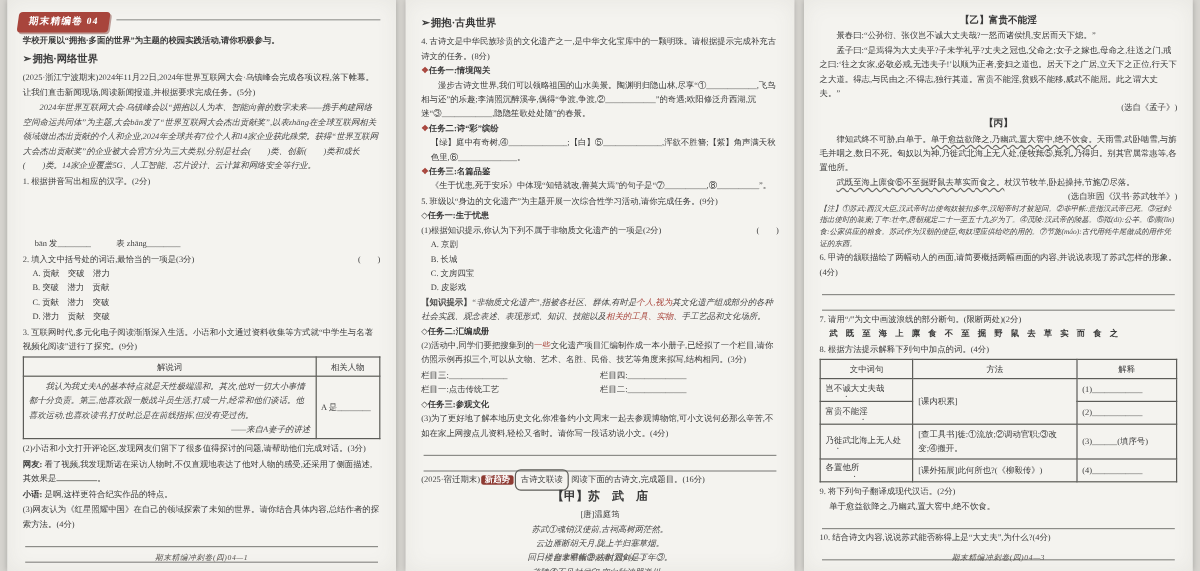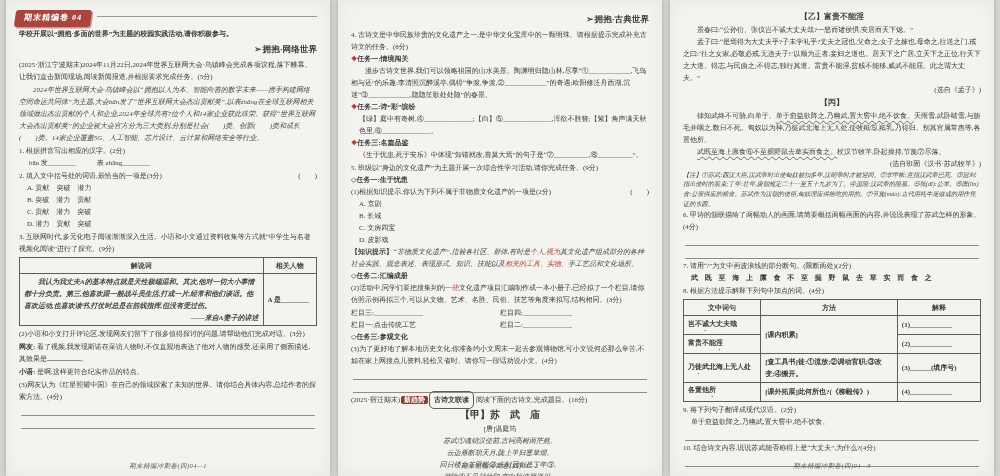--- a/index.html
+++ b/index.html
@@ -34,36 +34,36 @@
     border:1px solid #8f8f8a;border-radius:7px;margin-top:3px;
     padding:7px 10px 8px;position:relative;background:#f6f5f1;
   }
   .exam-title{font-size:13.5px;font-weight:bold;text-align:center;margin:2px 40px 6px 0;letter-spacing:2px;}
   .meta-row{display:flex;justify-content:space-between;font-size:7px;padding-right:44px;}
   .qr{position:absolute;top:6px;right:8px;width:26px;height:26px;border:1px solid #777;
       background:
         repeating-linear-gradient(0deg,#555 0 2px,transparent 2px 4px),
         repeating-linear-gradient(90deg,#555 0 2px,#e9e8e4 2px 4px);
       outline:2px solid #f6f5f1;outline-offset:-3px;}
-  .sec-head{text-align:right;font-weight:bold;font-size:8.6px;margin:2px 0;}
+  .sec-head{text-align:left;font-weight:bold;font-size:8.6px;margin:2px 0;}
   .arrow{font-weight:bold;margin-right:1px;}
   .q{margin-top:1px;}
   .opts{display:flex;justify-content:space-between;padding:0 2px 0 8px;flex-direction:column;}
   .stem-flex{display:flex;justify-content:space-between;}
   .ansline{border-bottom:0.8px solid #8c8c88;height:12px;margin:0 2px;}
   table{width:100%;border-collapse:collapse;margin:2px 0;}
-  th,td{border:0.9px solid #5c5c58;padding:1.5px 4px;font-weight:bold;vertical-align:middle;margin-top:28px;}
+  th,td{border:0.9px solid #5c5c58;padding:1.5px 4px;font-weight:normal;vertical-align:middle;margin-top:28px;}
   th{text-align:center;}
   .footer{position:absolute;left:0;right:0;bottom:5px;text-align:center;font-size:6.4px;color:#55514d;font-style:italic;letter-spacing:0.5px;}
   
   .task{font-weight:bold;}
   .cols2{display:flex;}
   .cols2>span{flex:1 1 50%;}
   .tag-fill{background:#8e3b33;color:#fff;font-weight:bold;padding:0 3px;border-radius:2px;margin:0 1px;}
-  .tag-outline{font-weight:bold;border:0.9px solid #5c5c58;border-radius:5px;padding:4px 4px;margin-right:2px;}
+  .tag-outline{font-weight:normal;border:0.9px solid #5c5c58;border-radius:5px;padding:4px 4px;margin-right:2px;}
   .poem-line{text-align:center;font-style:italic;color:#474747;}
   
   .wavy{text-decoration:underline;text-decoration-style:wavy;text-decoration-color:#6b6b66;text-decoration-thickness:0.7px;text-underline-offset:2px;}
   .em-dot{-webkit-text-emphasis:filled dot #3a3a3a;text-emphasis:filled dot #3a3a3a;-webkit-text-emphasis-position:under left;text-emphasis-position:under left;}
   .spaced{letter-spacing:2.5px;}
 </style>
 </head>
 <body>
 
 <div class="board">
@@ -75,21 +75,21 @@
     </div>
 
     <div class="bold q">学校开展以“拥抱·多面的世界”为主题的校园实践活动,请你积极参与。</div>
     <div class="sec-head">
       <span class="arrow">➢</span><span>拥抱·网络世界</span>
     </div>
     <div class="q">(2025·浙江宁波期末)2024年11月22日,2024年世界互联网大会·乌镇峰会完成各项议程,落下帷幕。让我们直击新闻现场,阅读新闻报道,并根据要求完成任务。(5分)</div>
     <div class="q kai indent">2024年世界互联网大会·乌镇峰会以“拥抱以人为本、智能向善的数字未来——携手构建网络空间命运共同体”为主题,大会bān发了“世界互联网大会杰出贡献奖”,以表zhāng在全球互联网相关领域做出杰出贡献的个人和企业,2024年全球共有7位个人和14家企业获此殊荣。获得“世界互联网大会杰出贡献奖”的企业被大会官方分为三大类别,分别是社会(　　)类、创新(　　)类和成长(　　)类。14家企业覆盖5G、人工智能、芯片设计、云计算和网络安全等行业。</div>
 
     <div class="q">1. 根据拼音写出相应的汉字。(2分)</div>
-    <div style="padding-left:10px;">bān 发________　　　表 zhāng________</div>
+    <div style="padding-left:10px;margin-top:40px;">bān 发________　　　表 zhāng________</div>
 
     <div class="stem-flex q">
       <span>2. 填入文中括号处的词语,最恰当的一项是(3分)</span>
       <span>(　　)</span>
     </div>
     <div class="opts">
       <span>A. 贡献　突破　潜力</span>
       <span>B. 突破　潜力　贡献</span>
       <span>C. 贡献　潜力　突破</span>
       <span>D. 潜力　贡献　突破</span>

